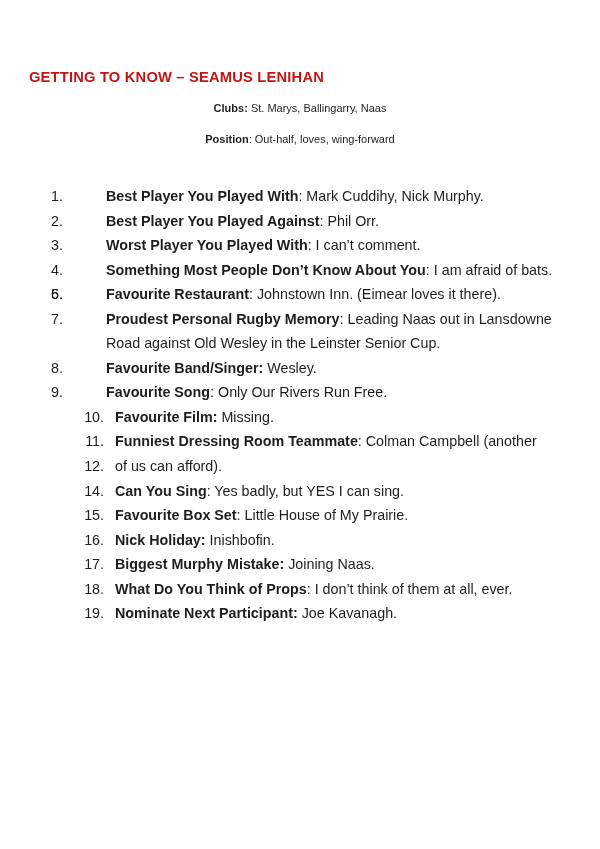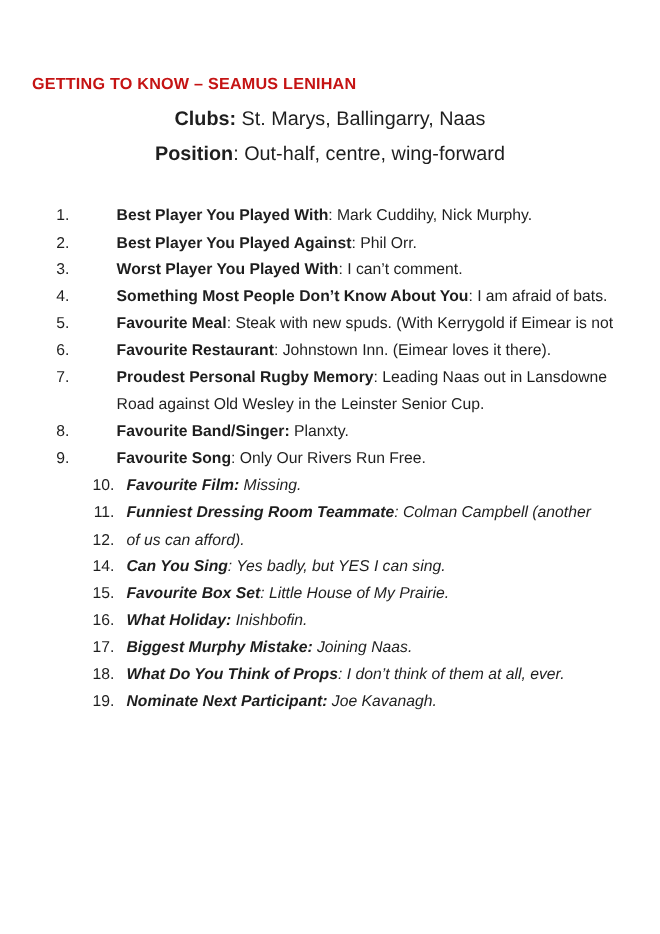--- a/index.html
+++ b/index.html
@@ -15,52 +15,52 @@
     position:absolute;top:67px;left:0;width:600px;
     text-align:left;
     font-size:14.7px;font-weight:bold;line-height:20px;
     color:#c51414;
     letter-spacing:0.2px;
     padding-left:29px;
   }
   .sub-line{
     position:absolute;left:0;width:600px;
     text-align:center;
-    font-size:18px;line-height:20px;
+    font-size:11px;line-height:20px;
   }
   .sub-clubs{top:98px;}
   .sub-position{top:129px;}
   .b{font-weight:bold;}
   .qa-list{
     position:absolute;top:184px;left:0;width:600px;
     font-size:14.3px;
   }
   .item{position:relative;}
   .ln{line-height:24.55px;white-space:nowrap;}
   .item .num{
     position:absolute;top:0;
     line-height:24.55px;
   }
   
   .item.s .num{left:30px;width:33px;text-align:right;}
   .item.s .ln{padding-left:106px;}
   
   .item.d .num{left:62px;width:42px;text-align:right;}
-  .item.d .ln{padding-left:115px;font-style:italic;}
+  .item.d .ln{padding-left:115px;}
 </style>
 </head>
 <body>
 
 <div class="page">
 
   <div class="doc-title">GETTING TO KNOW – SEAMUS LENIHAN</div>
 
   <div class="sub-line sub-clubs"><span class="b">Clubs:</span><span> St. Marys, Ballingarry, Naas</span></div>
 
-  <div class="sub-line sub-position"><span class="b">Position</span><span>: Out-half, centre, wing-forward</span></div>
+  <div class="sub-line sub-position"><span class="b">Position</span><span>: Out-half, loves, wing-forward</span></div>
 
   <div class="qa-list">
 
     <div class="item s">
         <span class="num">1.</span>
         <div class="ln"><span class="b">Best Player You Played With</span><span>: Mark Cuddihy, Nick Murphy.</span></div>
       </div>
 
     <div class="item s">
         <span class="num">2.</span>
@@ -72,37 +72,36 @@
         <div class="ln"><span class="b">Worst Player You Played With</span><span>: I can’t comment.</span></div>
       </div>
 
     <div class="item s">
         <span class="num">4.</span>
         <div class="ln"><span class="b">Something Most People Don’t Know About You</span><span>: I am afraid of bats.</span></div>
       </div>
 
     <div class="item s">
         <span class="num">5.</span>
-        <div class="ln"><span class="b">Favourite Meal</span><span>: Steak with new spuds. (With Kerrygold if Eimear is not</span></div>
       </div>
 
     <div class="item s">
         <span class="num">6.</span>
         <div class="ln"><span class="b">Favourite Restaurant</span><span>: Johnstown Inn. (Eimear loves it there).</span></div>
       </div>
 
     <div class="item s">
         <span class="num">7.</span>
         <div class="ln"><span class="b">Proudest Personal Rugby Memory</span><span>: Leading Naas out in Lansdowne</span></div>
         <div class="ln">Road against Old Wesley in the Leinster Senior Cup.</div>
       </div>
 
     <div class="item s">
         <span class="num">8.</span>
-        <div class="ln"><span class="b">Favourite Band/Singer:</span><span> Planxty.</span></div>
+        <div class="ln"><span class="b">Favourite Band/Singer:</span><span> Wesley.</span></div>
       </div>
 
     <div class="item s">
         <span class="num">9.</span>
         <div class="ln"><span class="b">Favourite Song</span><span>: Only Our Rivers Run Free.</span></div>
       </div>
 
     <div class="item d">
         <span class="num">10.</span>
         <div class="ln"><span class="b">Favourite Film:</span><span> Missing.</span></div>
@@ -124,21 +123,21 @@
         <div class="ln"><span class="b">Can You Sing</span><span>: Yes badly, but YES I can sing.</span></div>
       </div>
 
     <div class="item d">
         <span class="num">15.</span>
         <div class="ln"><span class="b">Favourite Box Set</span><span>: Little House of My Prairie.</span></div>
       </div>
 
     <div class="item d">
         <span class="num">16.</span>
-        <div class="ln"><span class="b">What Holiday:</span><span> Inishbofin.</span></div>
+        <div class="ln"><span class="b">Nick Holiday:</span><span> Inishbofin.</span></div>
       </div>
 
     <div class="item d">
         <span class="num">17.</span>
         <div class="ln"><span class="b">Biggest Murphy Mistake:</span><span> Joining Naas.</span></div>
       </div>
 
     <div class="item d">
         <span class="num">18.</span>
         <div class="ln"><span class="b">What Do You Think of Props</span><span>: I don’t think of them at all, ever.</span></div>

